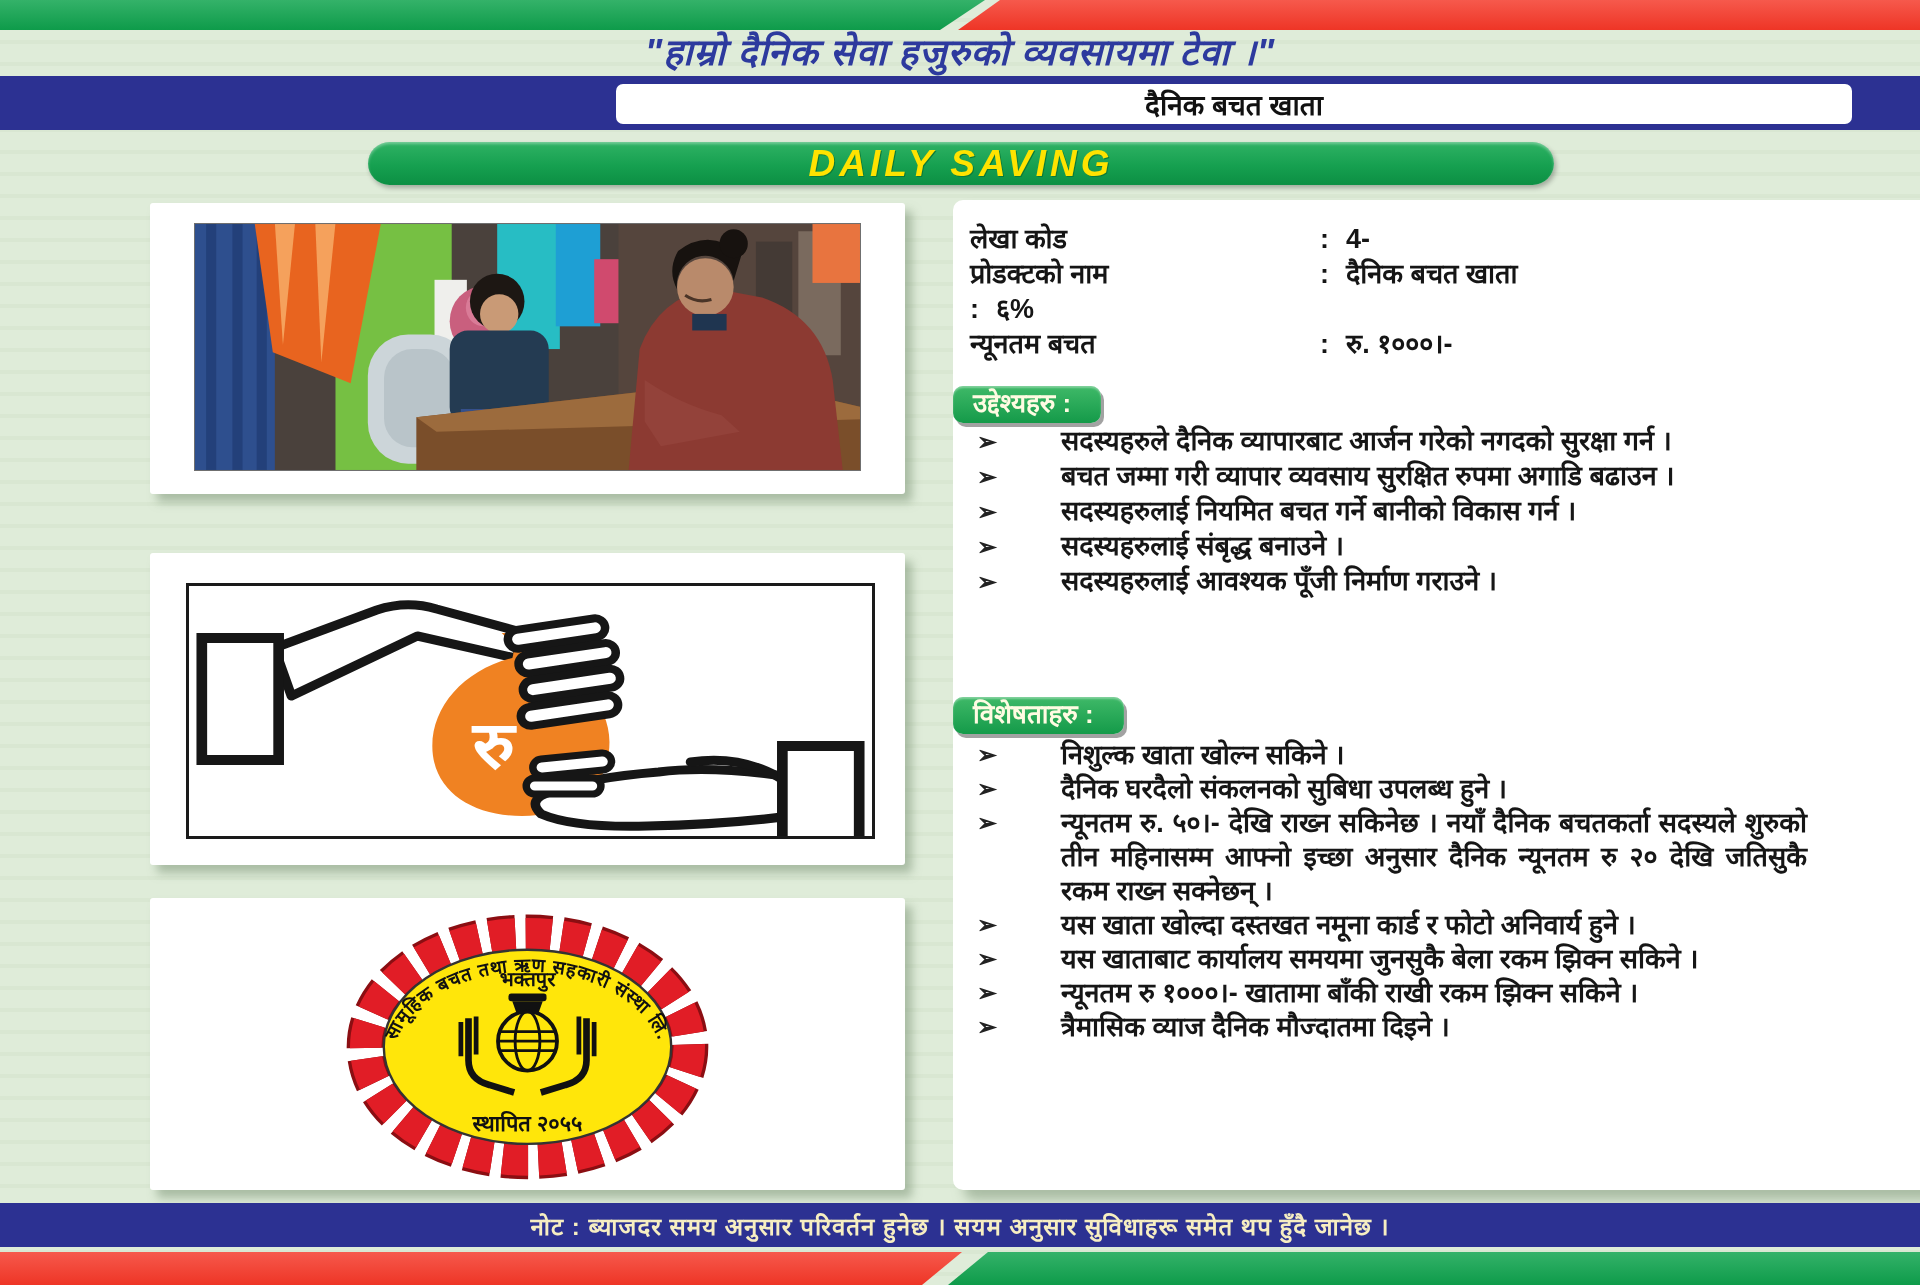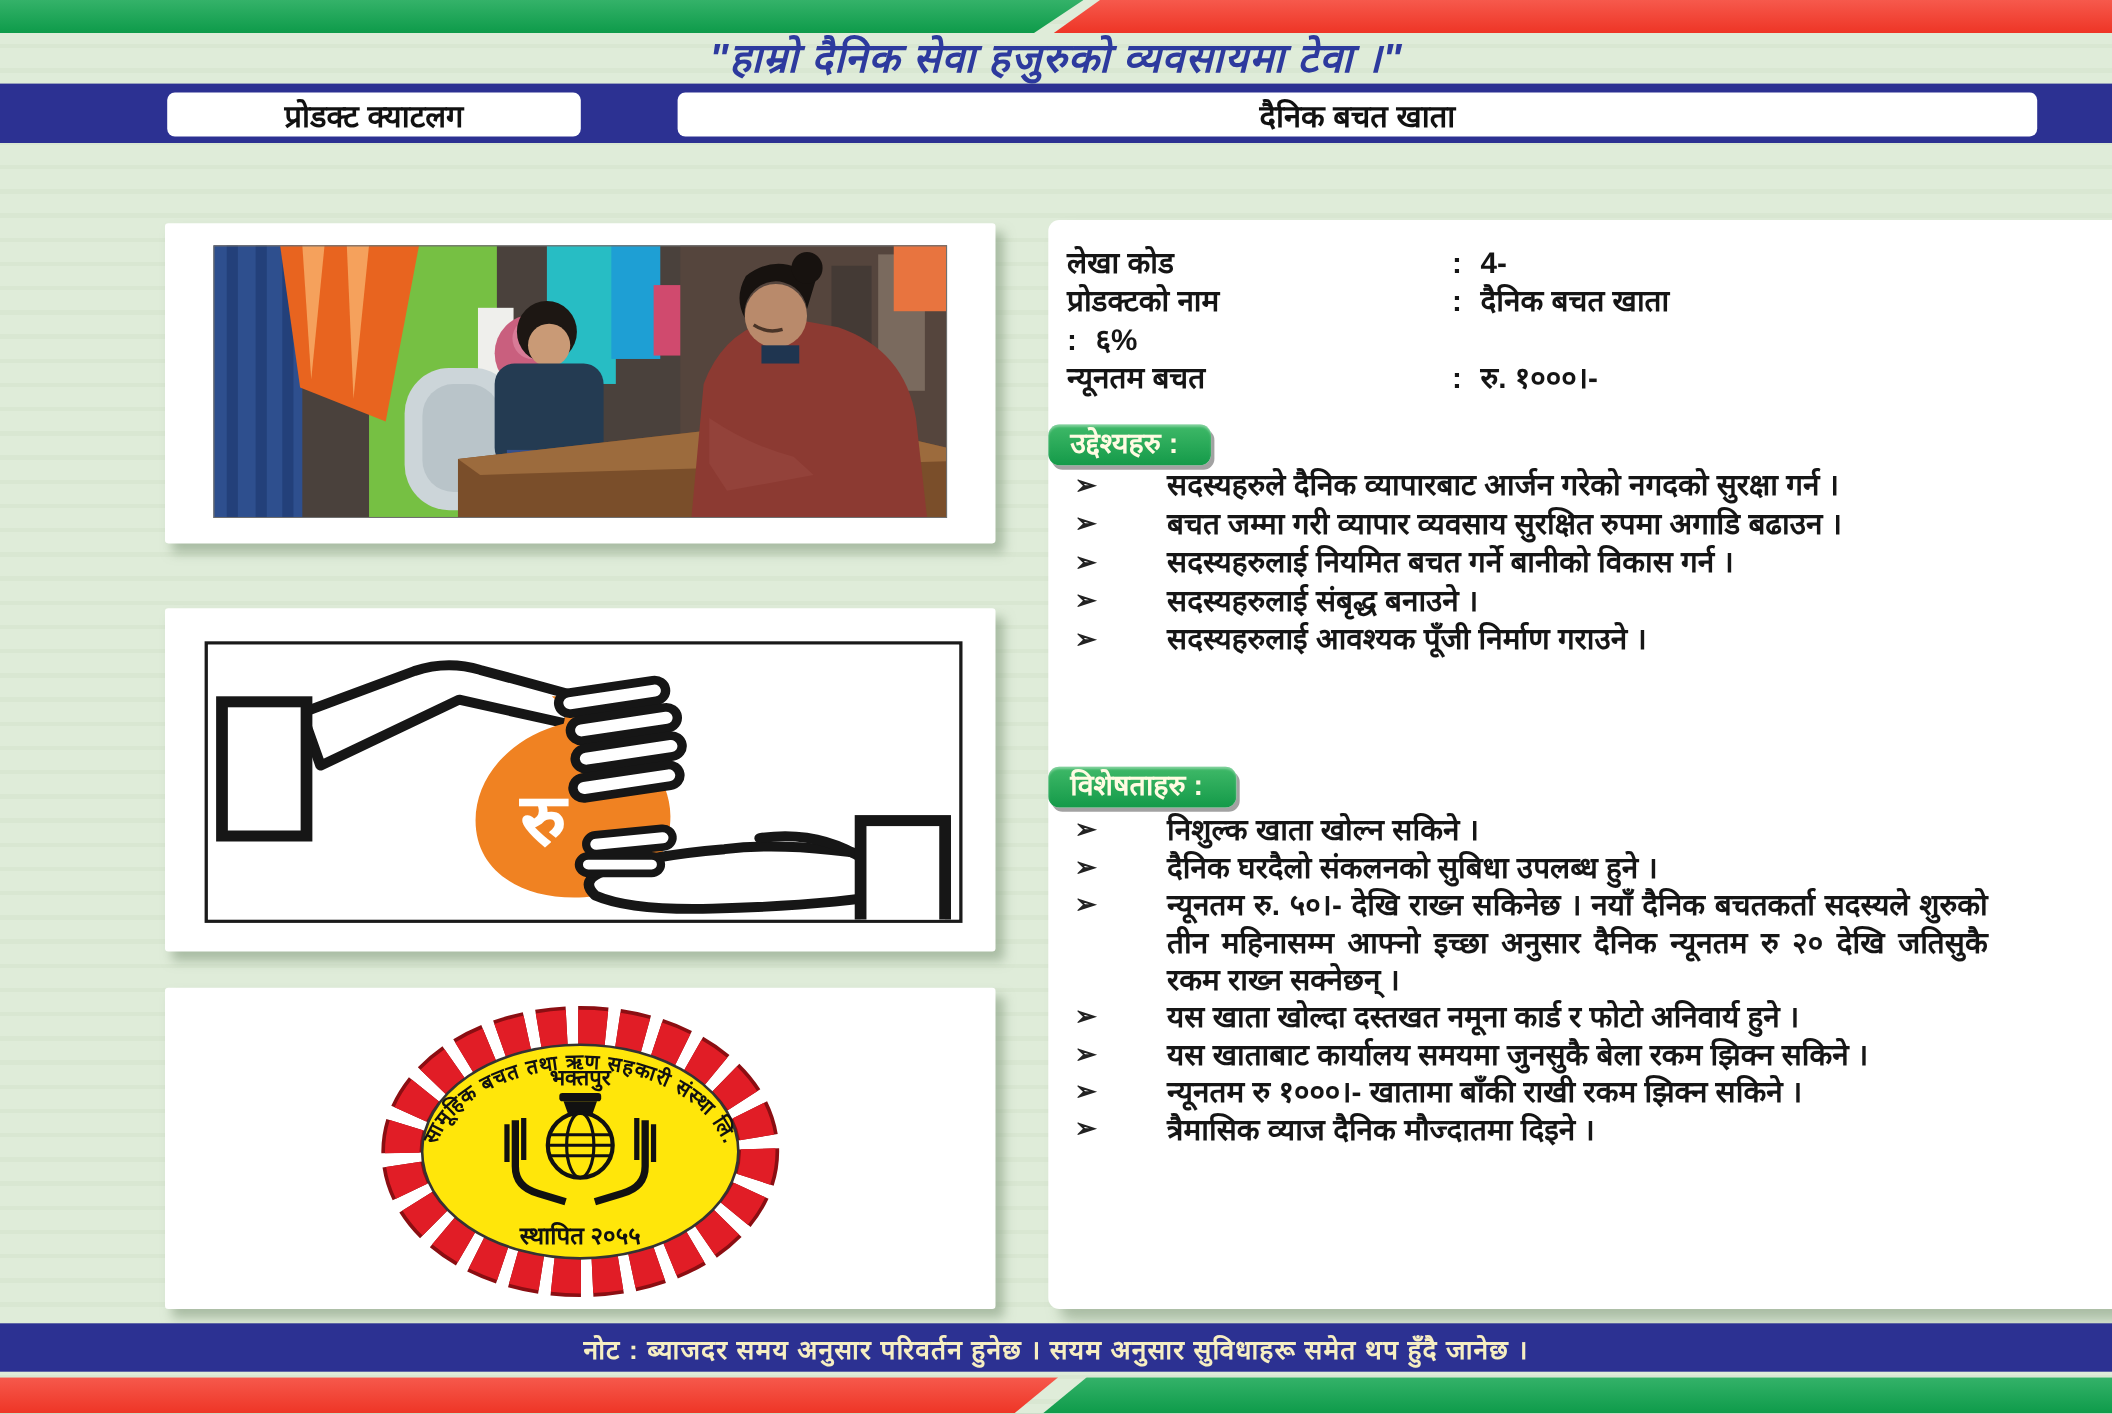--- a/index.html
+++ b/index.html
@@ -67,23 +67,23 @@
 <div class="page">
 
   <div class="ribbon top">
     <div class="seg rt-green"></div>
     <div class="seg rt-red"></div>
   </div>
 
   <div class="quote">"हाम्रो दैनिक सेवा हजुरुको व्यवसायमा टेवा ।"</div>
 
   <div class="band"></div>
-  <div class="wbox left">प्रोडक्ट क्याटलग</div>
   <div class="wbox right">दैनिक बचत खाता</div>
 
+  <div class="daily">DAILY SAVING</div>
 
   <div class="card card1">
     <svg class="photo" viewBox="0 0 660 240" preserveAspectRatio="none">
       <rect x="0" y="0" width="660" height="240" fill="#4a413c"></rect>
       <rect x="0" y="0" width="80" height="240" fill="#2e4f8e"></rect>
       <rect x="12" y="0" width="10" height="240" fill="#23407a"></rect>
         <rect x="38" y="0" width="10" height="240" fill="#23407a"></rect>
         <rect x="62" y="0" width="10" height="240" fill="#23407a"></rect>
       <rect x="140" y="0" width="115" height="240" fill="#76c043"></rect>
       <polygon points="60,0 185,0 155,155 78,125" fill="#e8641f"></polygon>

